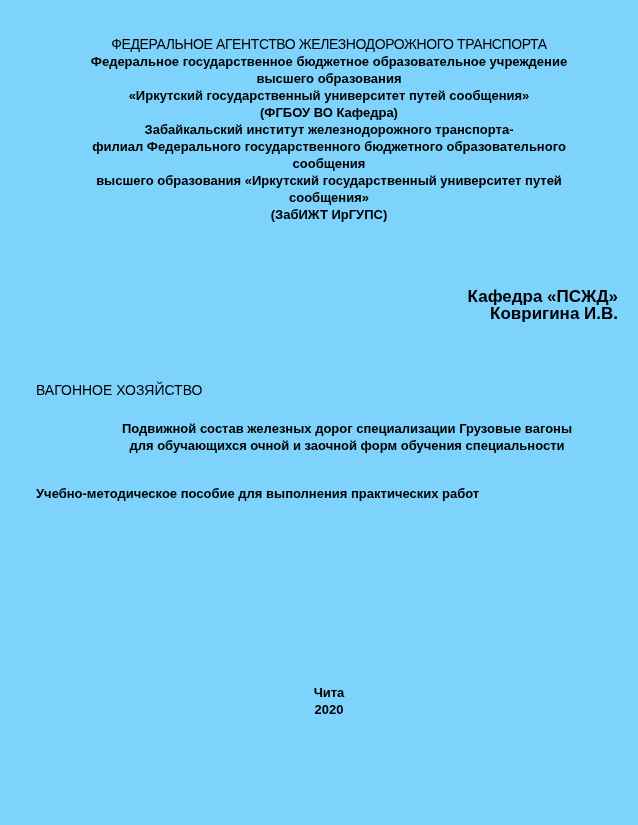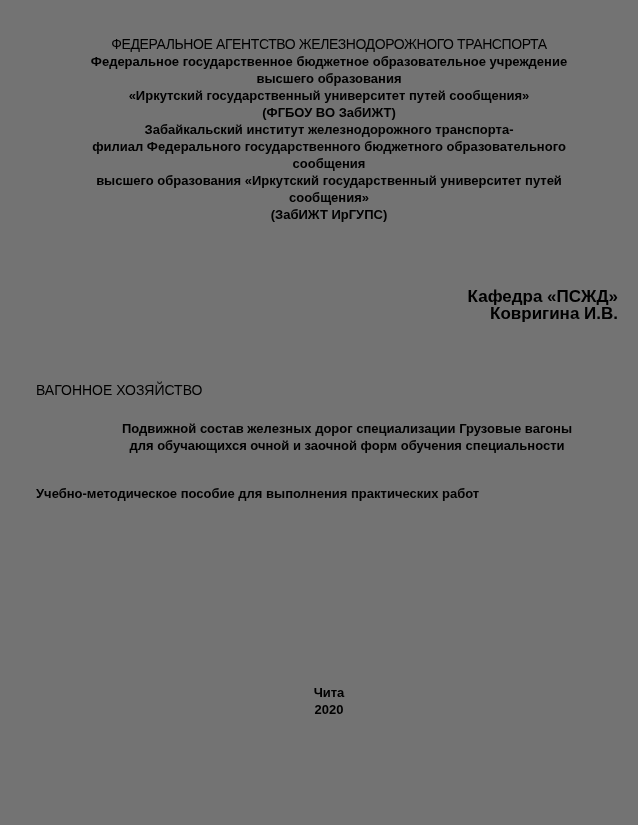--- a/index.html
+++ b/index.html
@@ -4,21 +4,21 @@
 <style>
   html, body {
     margin: 0;
     padding: 0;
     background: #ffffff;
   }
   .page {
     position: relative;
     width: 638px;
     height: 825px;
-    background: #737373;
+    background: #7dd3fc;
     color: #000000;
     font-family: "Liberation Sans", sans-serif;
     overflow: hidden;
   }
   .block {
     position: absolute;
     left: 36px;
     width: 586px;
   }
   .header-block {
@@ -78,21 +78,21 @@
 </head>
 <body>
 
 <div class="page">
 
   <div class="block header-block">
     <div class="agency-line">ФЕДЕРАЛЬНОЕ АГЕНТСТВО ЖЕЛЕЗНОДОРОЖНОГО ТРАНСПОРТА</div>
     <div class="header-line">Федеральное государственное бюджетное образовательное учреждение</div>
     <div class="header-line">высшего образования</div>
     <div class="header-line">«Иркутский государственный университет путей сообщения»</div>
-    <div class="header-line">(ФГБОУ ВО ЗабИЖТ)</div>
+    <div class="header-line">(ФГБОУ ВО Кафедра)</div>
     <div class="header-line">Забайкальский институт железнодорожного транспорта-</div>
     <div class="header-line">филиал Федерального государственного бюджетного образовательного</div>
     <div class="header-line">сообщения</div>
     <div class="header-line">высшего образования «Иркутский государственный университет путей</div>
     <div class="header-line">сообщения»</div>
     <div class="header-line">(ЗабИЖТ ИрГУПС)</div>
   </div>
 
   <div class="block department-block">
     <div>Кафедра «ПСЖД»</div>

